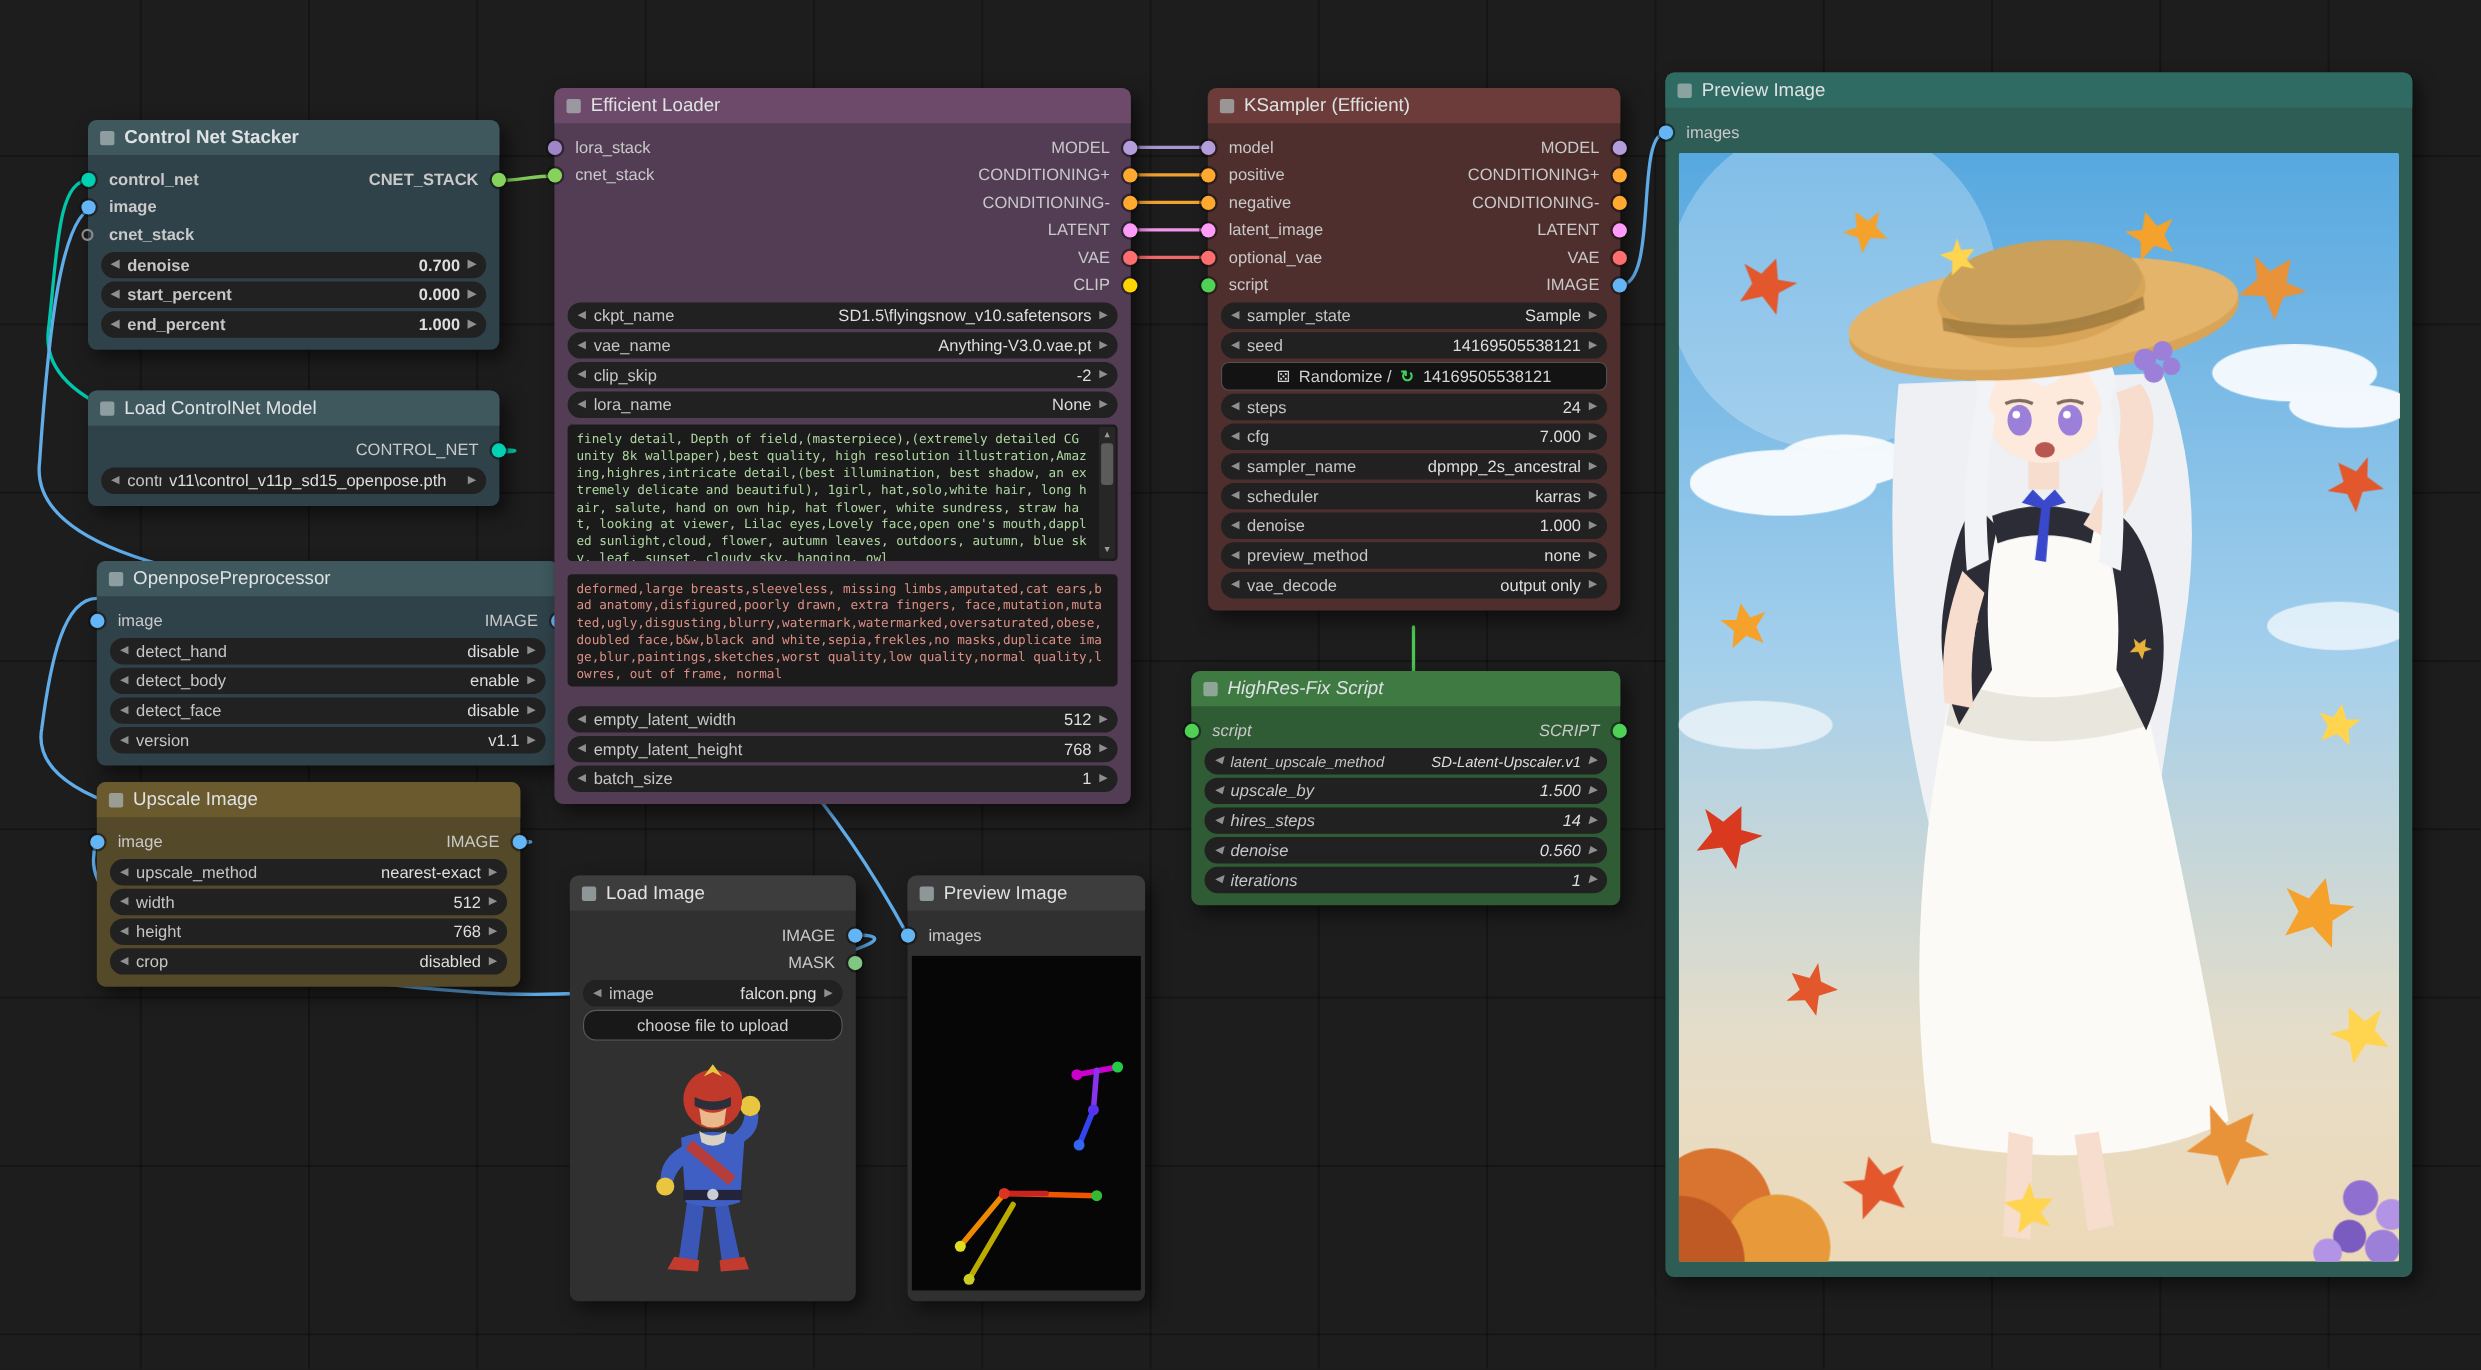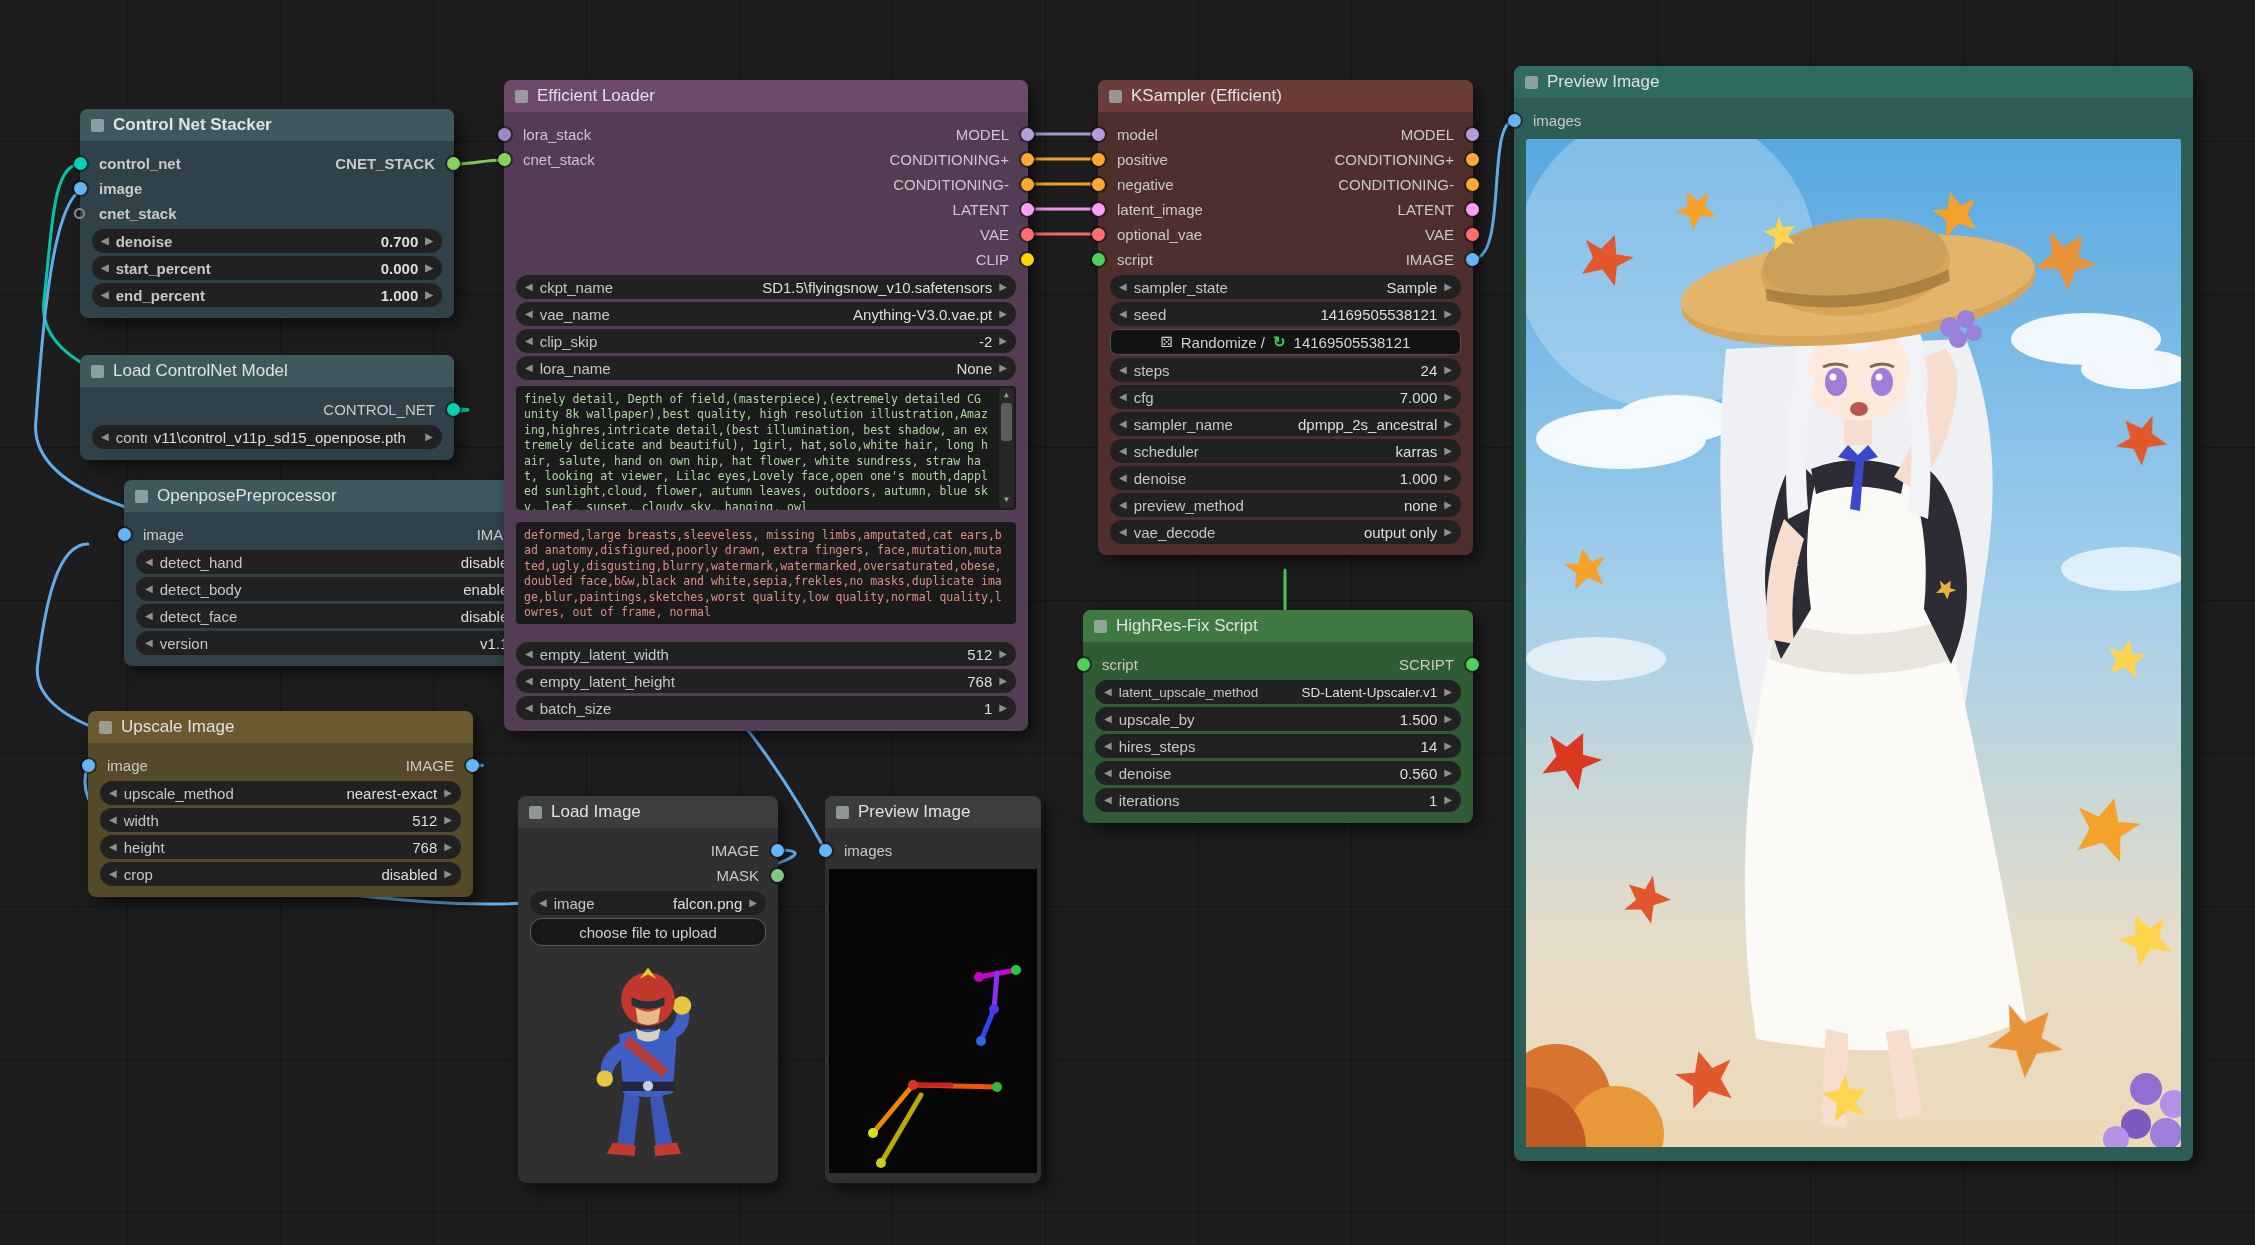--- a/index.html
+++ b/index.html
@@ -132,21 +132,21 @@
           <span class="dot out" style="background: rgb(0, 209, 178);"></span>
         </div>
         <div class="widget squeeze">
           <span class="arrow">◀</span>
           <span class="w-label">control_net_name</span>
           <span class="w-value">v11\control_v11p_sd15_openpose.pth</span>
           <span class="arrow">▶</span>
         </div>
       </div>
     </div>
-    <div class="node theme-teal" style="left: 88px; top: 480px; width: 420px; margin-left: 36px;">
+    <div class="node theme-teal" style="left: 88px; top: 510px; width: 420px;">
       <div class="node-header">
         <span class="collapse-box"></span>
         <span class="node-title">OpenposePreprocessor</span>
       </div>
       <div class="node-body">
         <div class="io-row">
           <span class="dot in" style="background: rgb(100, 181, 246);"></span>
           <span class="io-label in">image</span>
           <span class="io-spacer"></span>
           <span class="io-label out">IMAGE</span>
@@ -503,21 +503,21 @@
           <span class="arrow">▶</span>
         </div>
         <div class="widget">
           <span class="arrow">◀</span>
           <span class="w-label">vae_decode</span>
           <span class="w-value">output only</span>
           <span class="arrow">▶</span>
         </div>
       </div>
     </div>
-    <div class="node theme-green" style="left: 1083px; top: 610px; width: 390px;">
+    <div class="node theme-green" style="left: 1083px; top: 610px; width: 390px; font-style: italic;">
       <div class="node-header">
         <span class="collapse-box"></span>
         <span class="node-title">HighRes-Fix Script</span>
       </div>
       <div class="node-body">
         <div class="io-row">
           <span class="dot in" style="background: rgb(79, 209, 86);"></span>
           <span class="io-label in">script</span>
           <span class="io-spacer"></span>
           <span class="io-label out">SCRIPT</span>

